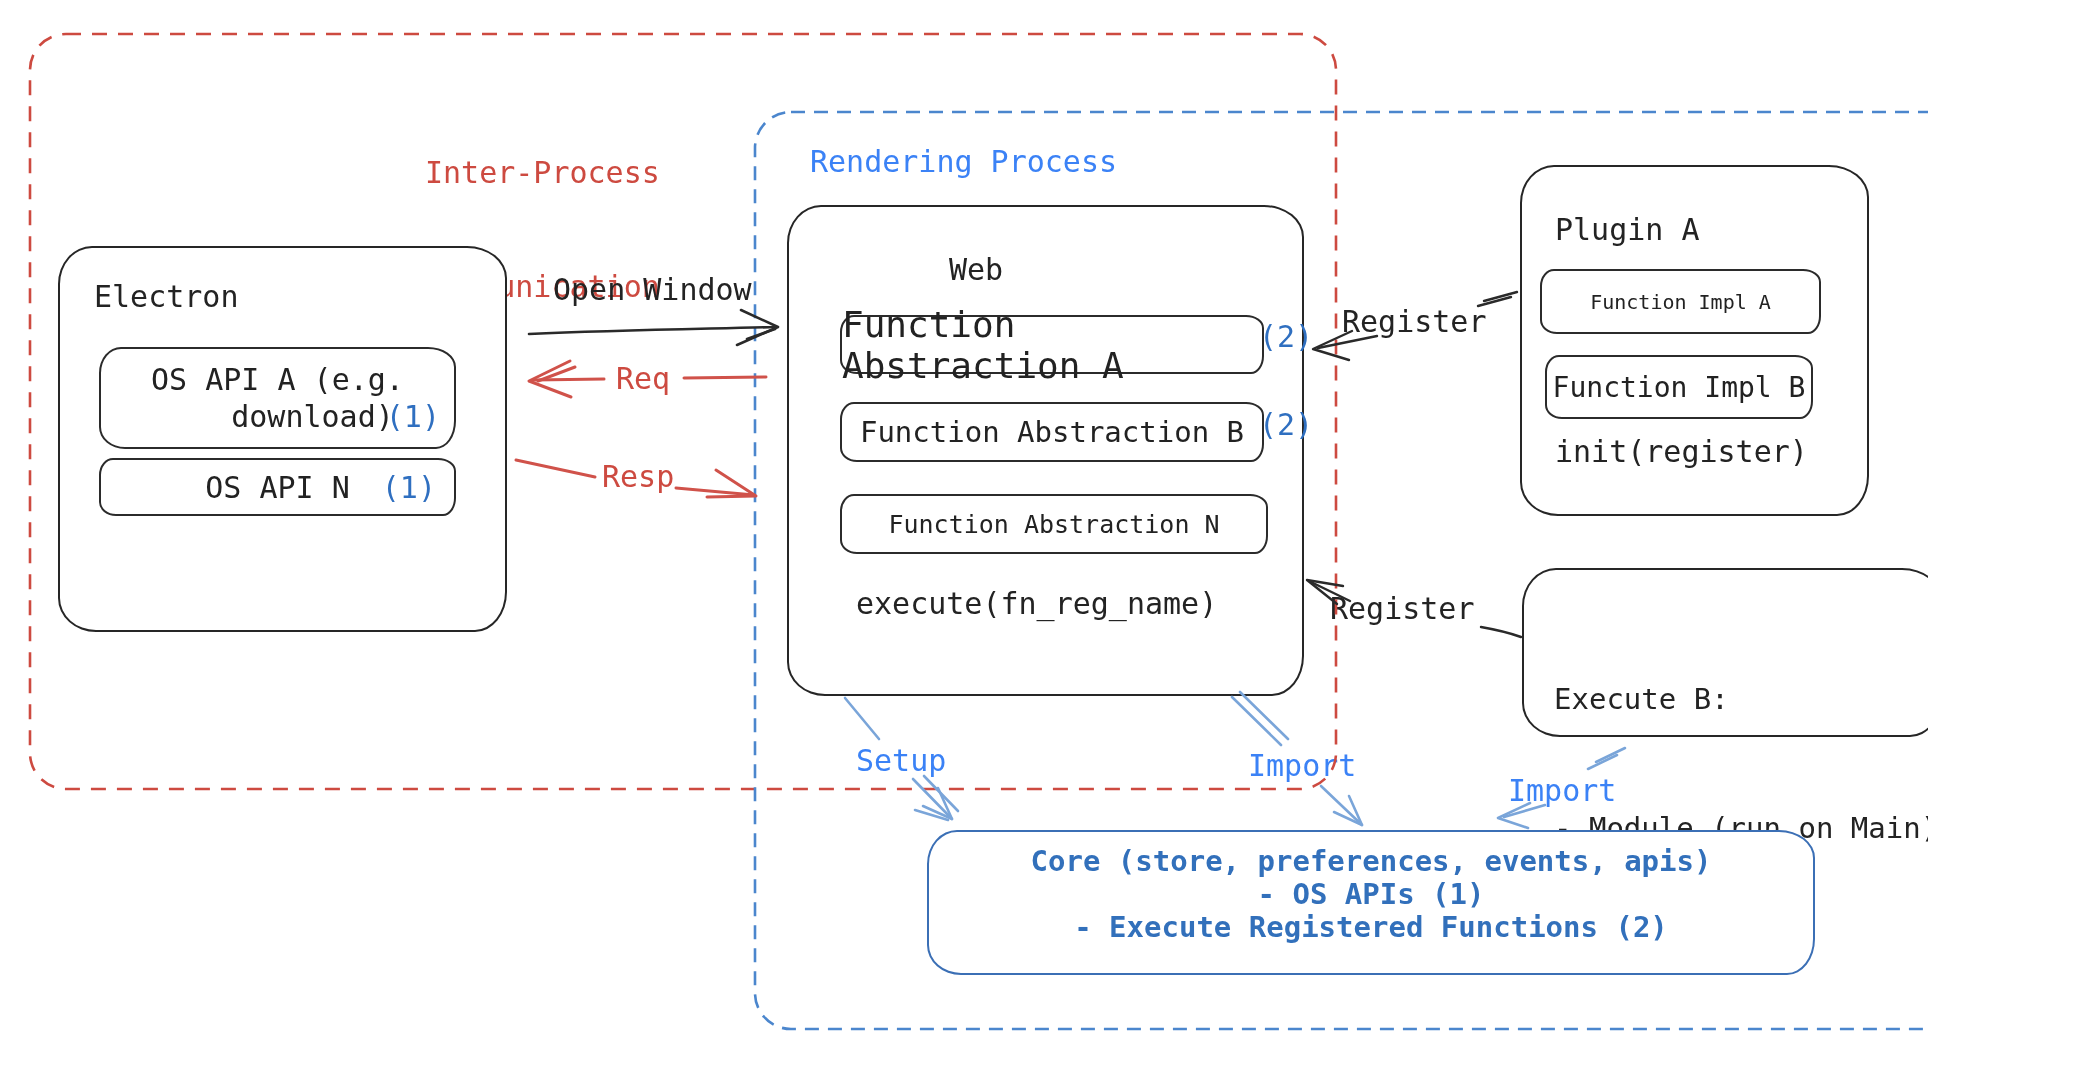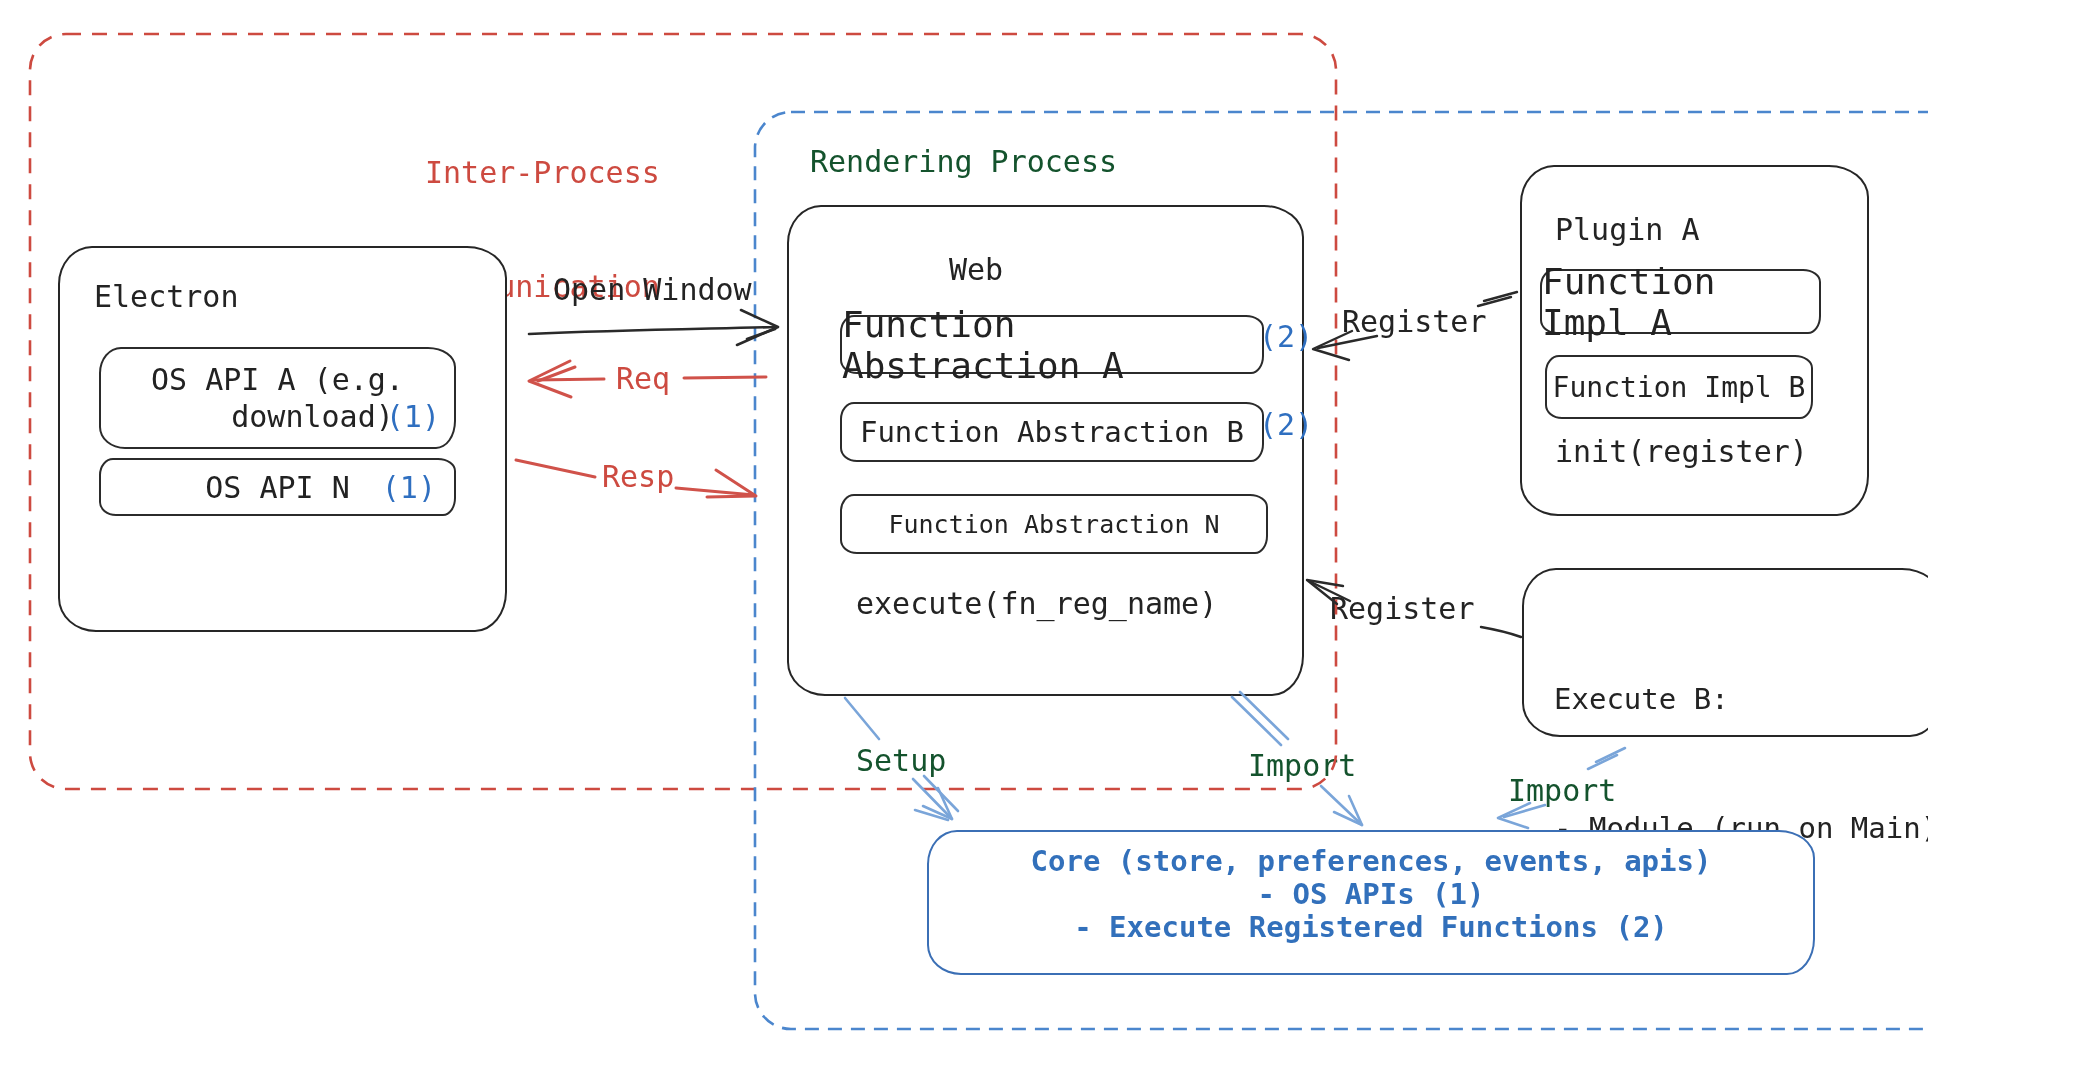--- a/index.html
+++ b/index.html
@@ -5,21 +5,21 @@
   html,body{margin:0;padding:0;background:#ffffff;}
   .canvas{
     position:relative;width:1928px;height:1066px;background:#ffffff;overflow:hidden;
     font-family:"DejaVu Sans Mono","Liberation Mono",monospace;color:#222222;
   }
   .overlay{position:absolute;left:0;top:0;width:2074px;height:1066px;pointer-events:none;}
   .box{position:absolute;background:#ffffff;border:2.5px solid #262626;}
   .innerbox{position:absolute;background:#ffffff;border:2.2px solid #2b2b2b;display:flex;align-items:center;justify-content:center;}
   .txt{position:absolute;white-space:pre;font-size:30px;line-height:38px;color:#232323;}
   .red{color:#cd4a40;}
-  .blue{color:#14532d;}
+  .blue{color:#3b82f6;}
   .ref{color:#2f6fc0;}
   .ctr{text-align:center;}
   
   .r-big{border-radius:34px 40px 32px 38px / 38px 32px 40px 34px;}
   .r-mid{border-radius:22px 28px 20px 26px / 26px 20px 28px 22px;}
   .r-sml{border-radius:14px 18px 13px 17px / 17px 13px 18px 14px;}
   .corebox{position:absolute;background:#ffffff;border:2.4px solid #3b6fb5;border-radius:30px 36px 28px 34px / 34px 28px 36px 30px;
            color:#3270bb;text-align:center;font-size:29px;line-height:33px;padding-top:13px;box-sizing:border-box;}
 </style>
 </head>
@@ -61,21 +61,21 @@
     <span class="ref" style="position:absolute;left:470px;top:200px;font-size:30px;">(2)</span>
     <div class="innerbox r-sml" style="left:51px;top:287px;width:424px;height:56px;">
       <span style="font-size:25px;">Function Abstraction N</span>
     </div>
     <div class="txt" style="left:67px;top:378px;">execute(fn_reg_name)</div>
   </div>
 
   <div class="box r-big" style="left:1520px;top:165px;width:345px;height:347px;">
     <div class="txt" style="left:33px;top:44px;">Plugin A</div>
     <div class="innerbox r-sml" style="left:18px;top:102px;width:277px;height:61px;">
-      <span style="font-size:36px;">Function Impl A</span>
+      <span style="font-size:20px;">Function Impl A</span>
     </div>
     <div class="innerbox r-sml" style="left:23px;top:188px;width:264px;height:60px;">
       <span style="font-size:28px;">Function Impl B</span>
     </div>
     <div class="txt" style="left:33px;top:266px;">init(register)</div>
   </div>
 
   <div class="box r-big" style="left:1522px;top:568px;width:416px;height:165px;">
     <div class="txt" style="left:30px;top:22px;font-size:29px;line-height:43px;">
       <div>Execute B:</div>

